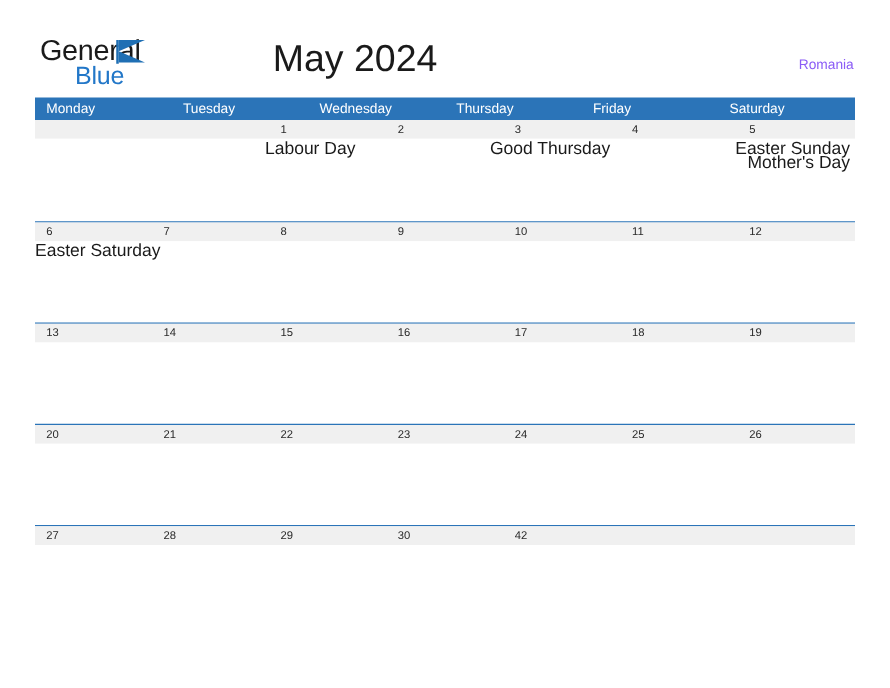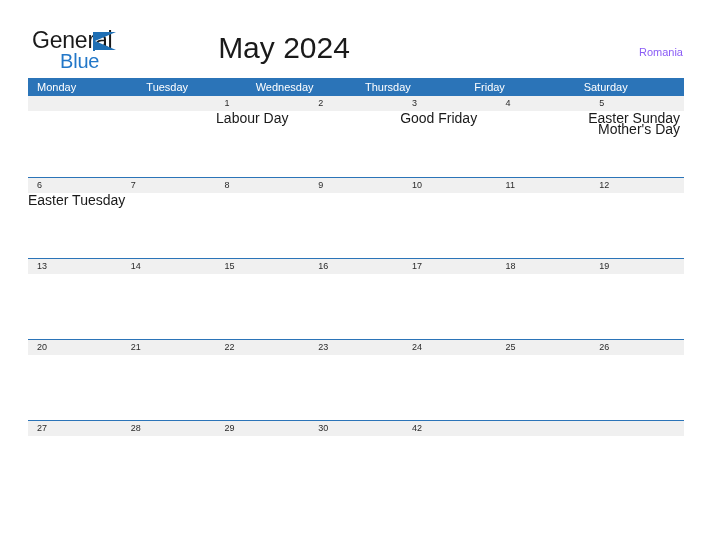--- a/index.html
+++ b/index.html
@@ -217,42 +217,42 @@
             <div class="date-cell">5</div>
           </div>
           <div class="event-band">
             <div class="event-cell"></div>
             <div class="event-cell"></div>
             <div class="event-cell left-align">
               <div class="event">Labour Day</div>
             </div>
             <div class="event-cell"></div>
             <div class="event-cell left-align">
-              <div class="event">Good Friday</div>
+              <div class="event">Good Thursday</div>
             </div>
             <div class="event-cell"></div>
             <div class="event-cell">
               <div class="event">Easter Sunday</div>
               <div class="event">Mother's Day</div>
             </div>
           </div>
         </div>
         <div class="week-row">
           <div class="date-band">
             <div class="date-cell">6</div>
             <div class="date-cell">7</div>
             <div class="date-cell">8</div>
             <div class="date-cell">9</div>
             <div class="date-cell">10</div>
             <div class="date-cell">11</div>
             <div class="date-cell">12</div>
           </div>
           <div class="event-band">
             <div class="event-cell left-align">
-              <div class="event">Easter Tuesday</div>
+              <div class="event">Easter Saturday</div>
             </div>
             <div class="event-cell"></div>
             <div class="event-cell"></div>
             <div class="event-cell"></div>
             <div class="event-cell"></div>
             <div class="event-cell"></div>
             <div class="event-cell"></div>
           </div>
         </div>
         <div class="week-row">

